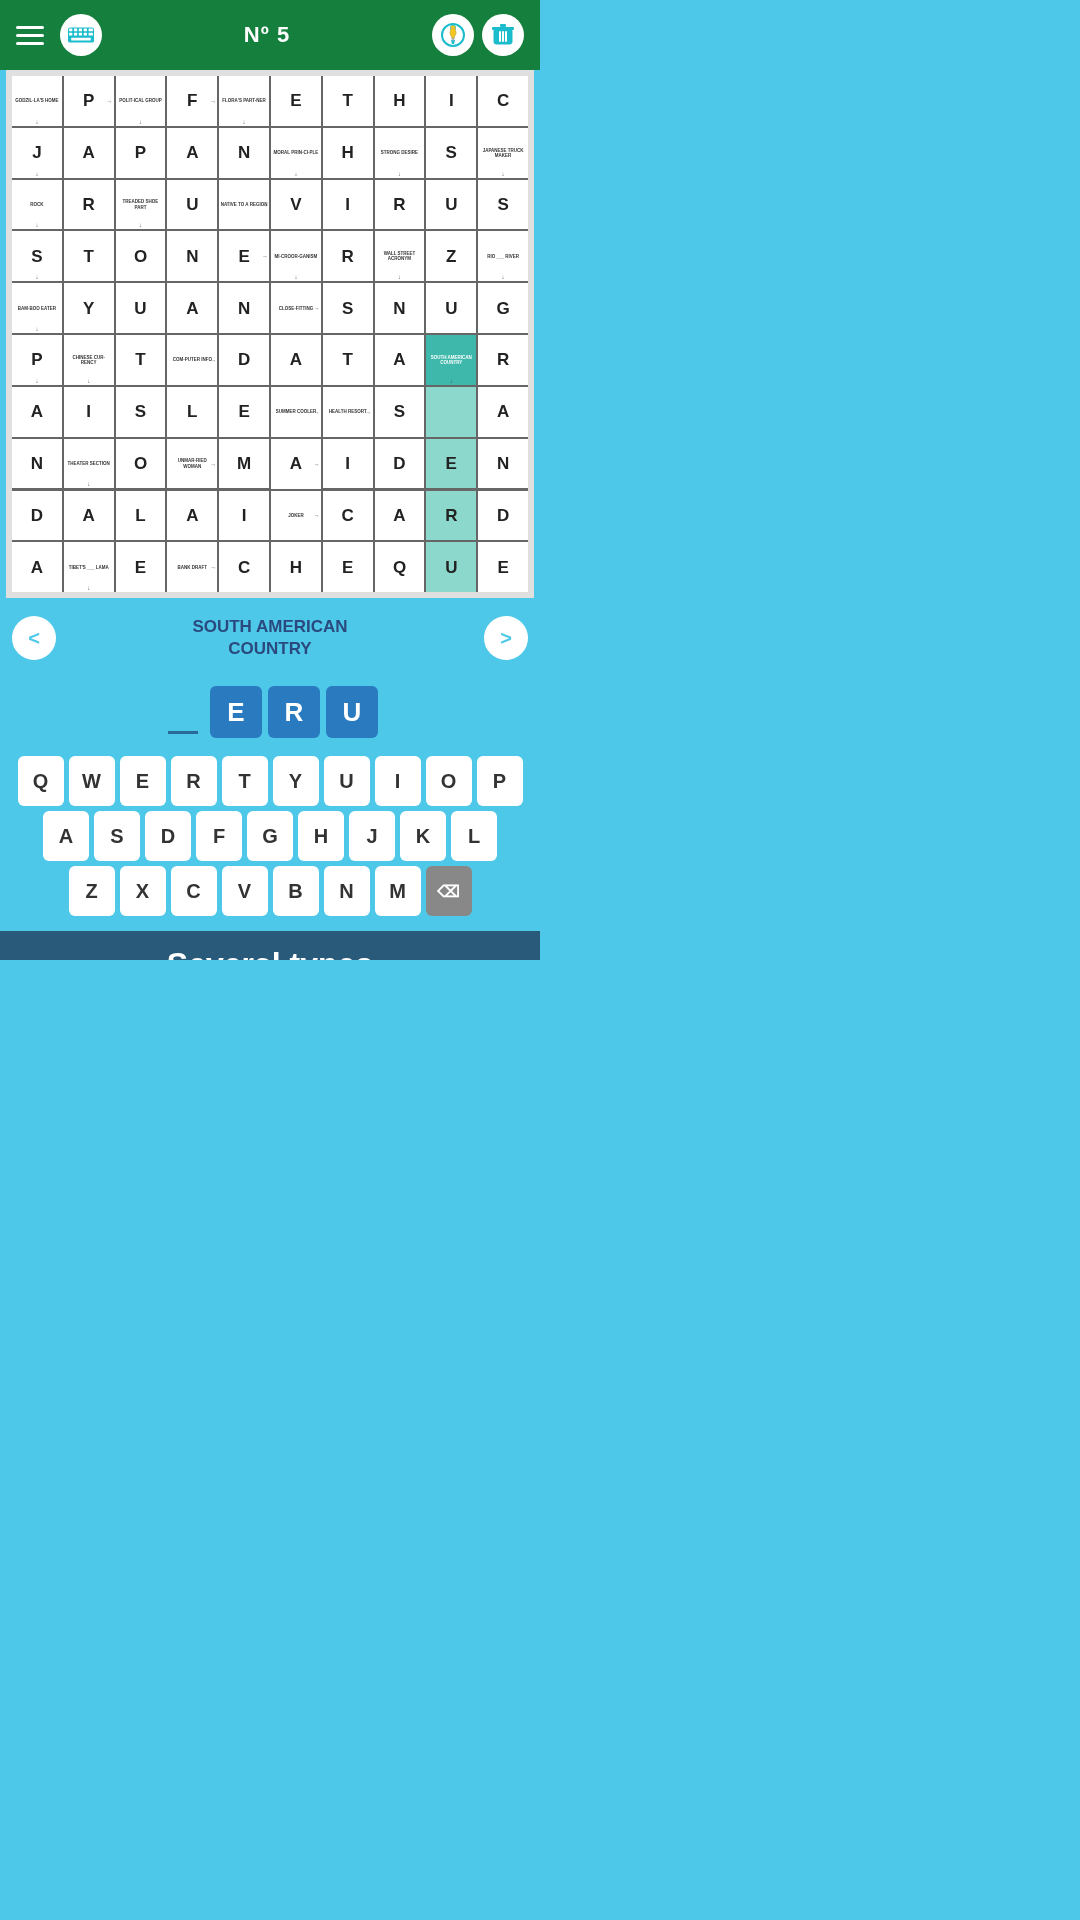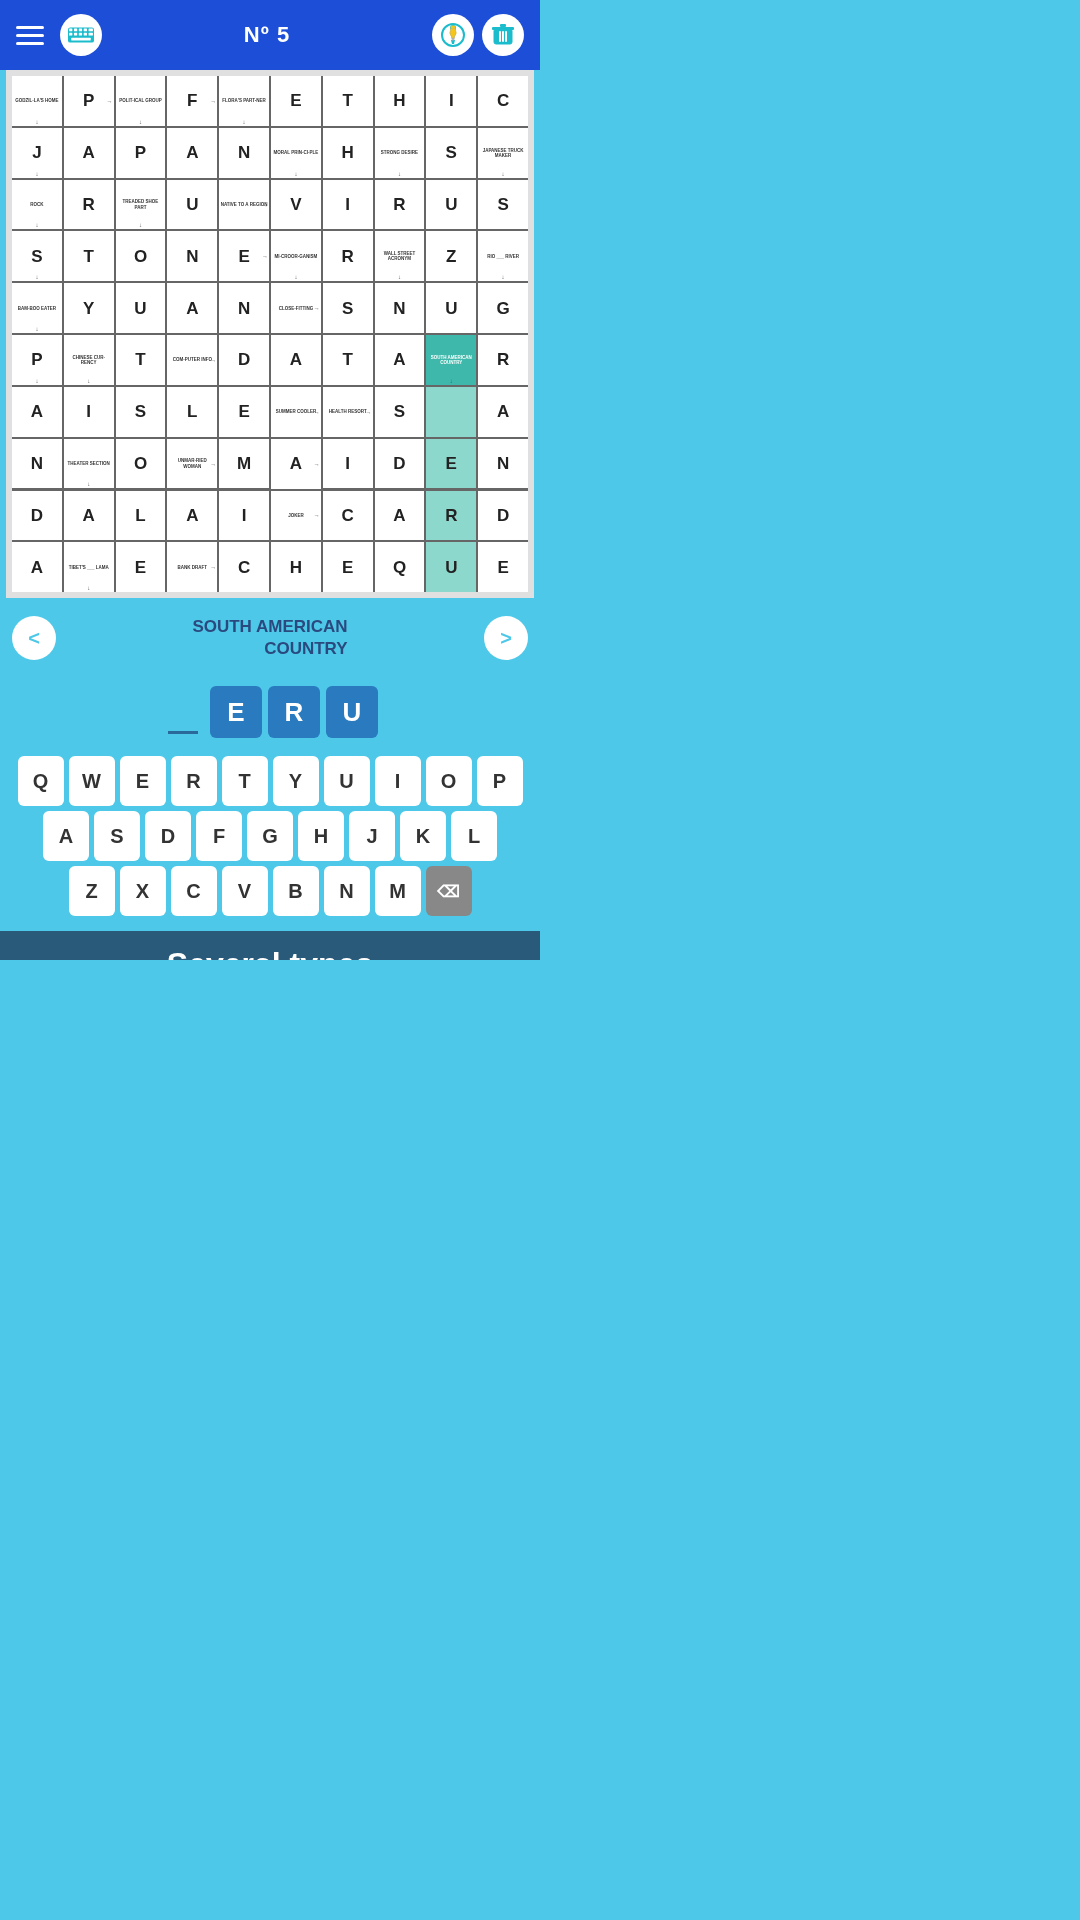--- a/index.html
+++ b/index.html
@@ -8,21 +8,21 @@
       width: 540px;
       height: 960px;
       background: #4ec8e8;
       font-family: 'Arial', sans-serif;
       overflow: hidden;
       position: relative;
     }
 
     
     .header {
-      background: #1d4ed8;
+      background: #15803d;
       height: 70px;
       display: flex;
       align-items: center;
       justify-content: space-between;
       padding: 0 16px;
     }
     .header-left { display: flex; align-items: center; gap: 8px; }
     .menu-icon {
       width: 36px; height: 36px;
       display: flex; flex-direction: column; justify-content: center; gap: 5px;
@@ -67,21 +67,21 @@
       font-size: 20px;
       color: #4ec8e8;
       font-weight: bold;
     }
     .clue-nav-btn.left { left: 12px; }
     .clue-nav-btn.right-btn { right: 12px; }
     .clue-text {
       color: #2a4a7f;
       font-size: 17px;
       font-weight: bold;
-      text-align: right;
+      text-align: center;
       line-height: 1.3;
     }
 
     
     .answer-area {
       background: #4ec8e8;
       display: flex;
       align-items: center;
       justify-content: center;
       gap: 6px;

